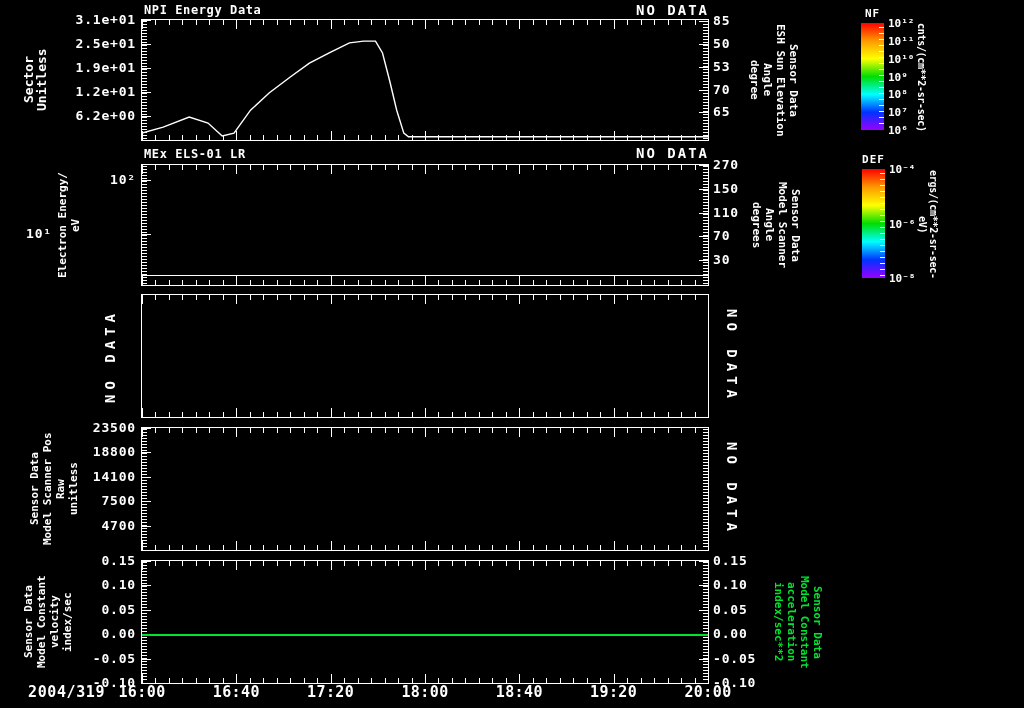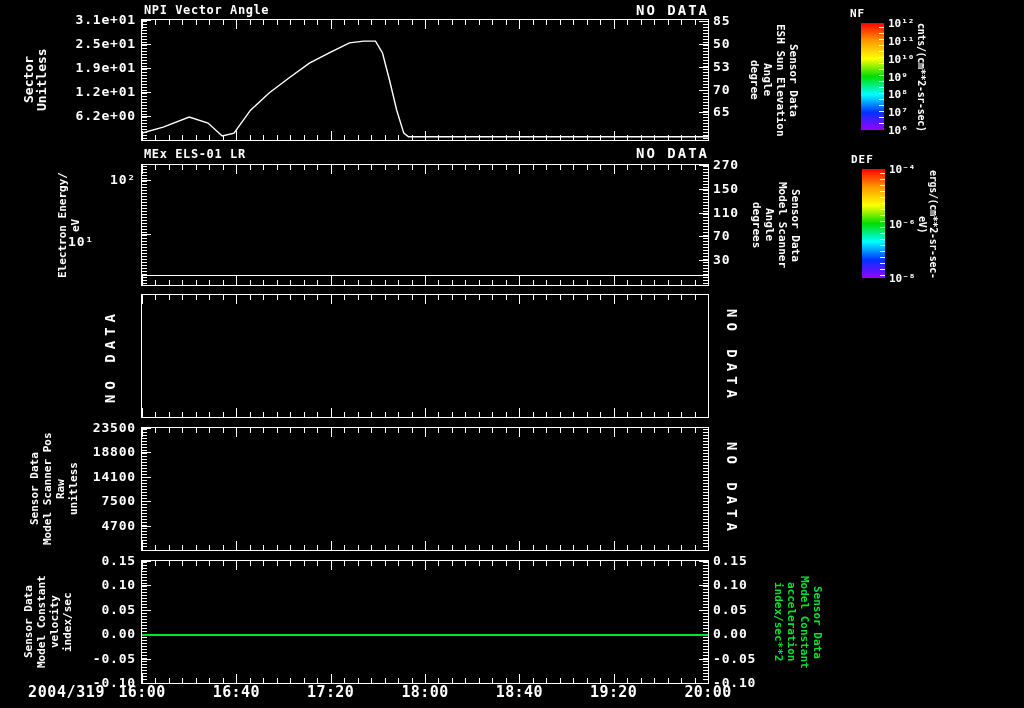--- a/index.html
+++ b/index.html
@@ -18,31 +18,31 @@
   .vleft{transform:rotate(180deg);}
   .v-nodata{font-size:14px;letter-spacing:5px;}
   #p1-title,#p2-title{font-size:12px;font-weight:bold;letter-spacing:0.6px;}
   .status{font-size:14px;font-weight:bold;letter-spacing:2px;}
   .xlab{position:absolute;font-size:15px;font-weight:bold;letter-spacing:0.4px;
         width:84px;text-align:center;}
   #date-label{position:absolute;font-size:15px;font-weight:bold;letter-spacing:0.6px;}
   .cb-bar{position:absolute;}
   .cb-minor{position:absolute;right:0;top:4%;bottom:2%;width:5px;
         background:repeating-linear-gradient(to bottom,#fff 0 1px,transparent 1px 6px);}
-  .cb-title{position:absolute;font-size:11px;font-weight:bold;letter-spacing:1px;}
+  .cb-title{position:absolute;font-size:11px;font-weight:bold;text-align:center;letter-spacing:1px;}
   .cb-lab{position:absolute;font-size:11px;font-weight:bold;line-height:11px;}
   .cb-unit{position:absolute;writing-mode:vertical-rl;font-size:10px;font-weight:bold;
            letter-spacing:-0.3px;text-align:center;}
   svg{position:absolute;left:0;top:0;}
 </style>
 </head>
 <body>
 
 <div class="screen">
-  <div class="t" id="p1-title" style="left:144px;top:3px;">NPI Vector Angle</div>
+  <div class="t" id="p1-title" style="left:144px;top:3px;">NPI Energy Data</div>
   <div class="t status" id="p1-status" style="left:636px;top:2px;">NO DATA</div>
   <div class="t" id="p2-title" style="left:144px;top:147px;">MEx ELS-01 LR</div>
   <div class="t status" id="p2-status" style="left:636px;top:145px;">NO DATA</div>
   <div id="date-label" style="left:28px;top:683px;">2004/319</div>
   <div id="gen">
       <div class="panel" style="left: 141px; top: 19px; width: 568px; height: 122px;">
         <div class="tick" style="left: 0px; top: 0px; width: 1px; height: 9px;"></div>
         <div class="tick" style="left: 0px; bottom: 0px; width: 1px; height: 9px;"></div>
         <div class="tick" style="left: 13px; top: 0px; width: 1px; height: 5px;"></div>
         <div class="tick" style="left: 13px; bottom: 0px; width: 1px; height: 5px;"></div>
@@ -256,21 +256,21 @@
         <div class="comb" style="right: 0px;"></div>
         <div class="tick" style="left: 0px; top: 15px; width: 9px; height: 1px;"></div>
         <div class="tick" style="left: 0px; top: 69px; width: 9px; height: 1px;"></div>
         <div class="tick" style="right: 0px; top: 0px; width: 9px; height: 1px;"></div>
         <div class="tick" style="right: 0px; top: 24px; width: 9px; height: 1px;"></div>
         <div class="tick" style="right: 0px; top: 48px; width: 9px; height: 1px;"></div>
         <div class="tick" style="right: 0px; top: 71px; width: 9px; height: 1px;"></div>
         <div class="tick" style="right: 0px; top: 95px; width: 9px; height: 1px;"></div>
       </div>
       <div class="ylab t" style="left: 26px; width: 110px; text-align: right; top: 173px;">10²</div>
-      <div class="ylab t" style="left: 26px; width: 110px; text-align: center; top: 235px;">10¹</div>
+      <div class="ylab t" style="left: 26px; width: 110px; text-align: left; top: 227px;">10¹</div>
       <div class="ylab right t" style="left: 713px; width: 70px; top: 158px;">270</div>
       <div class="ylab right t" style="left: 713px; width: 70px; top: 182px;">150</div>
       <div class="ylab right t" style="left: 713px; width: 70px; top: 206px;">110</div>
       <div class="ylab right t" style="left: 713px; width: 70px; top: 228.8px;">70</div>
       <div class="ylab right t" style="left: 713px; width: 70px; top: 252.8px;">30</div>
       <div class="vwrap" style="left: 56px; top: 165px; width: 30px; height: 120px;">
         <div class="vtext vleft" style="font-size: 11px;">
           <div>Electron Energy/</div>
           <div>eV</div>
         </div>

